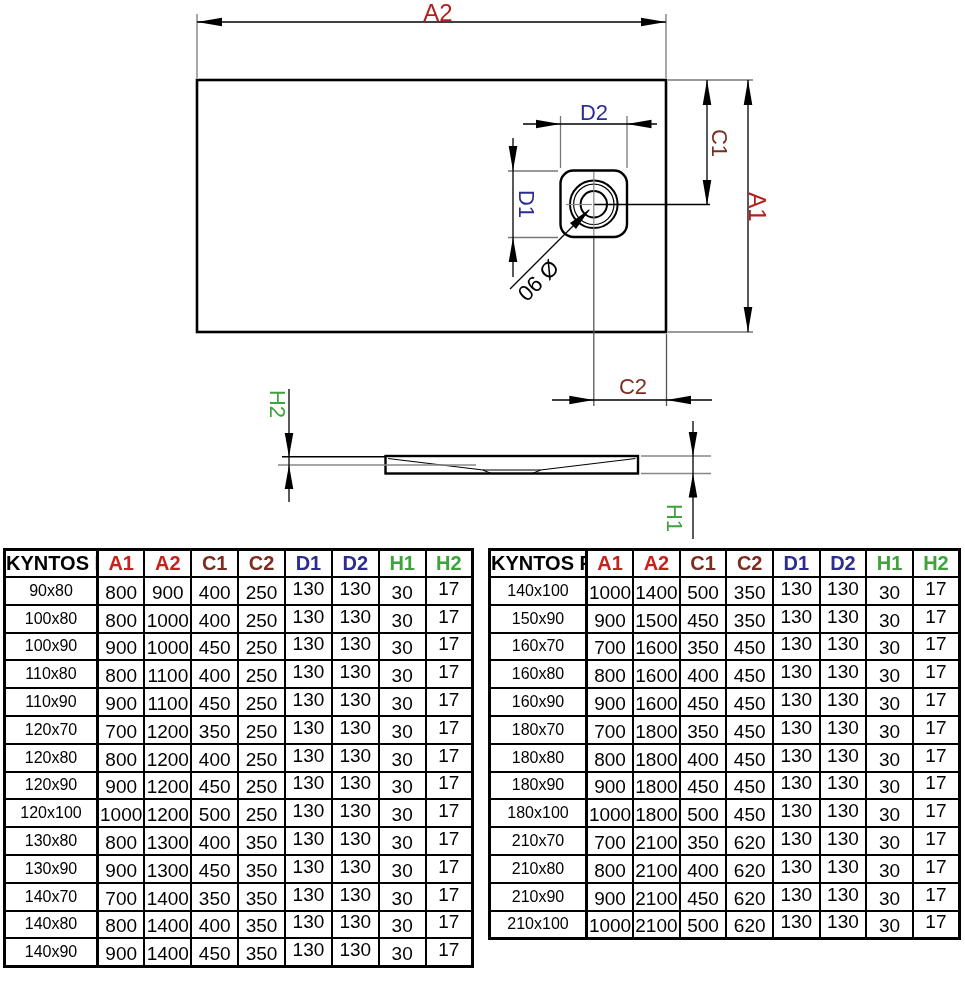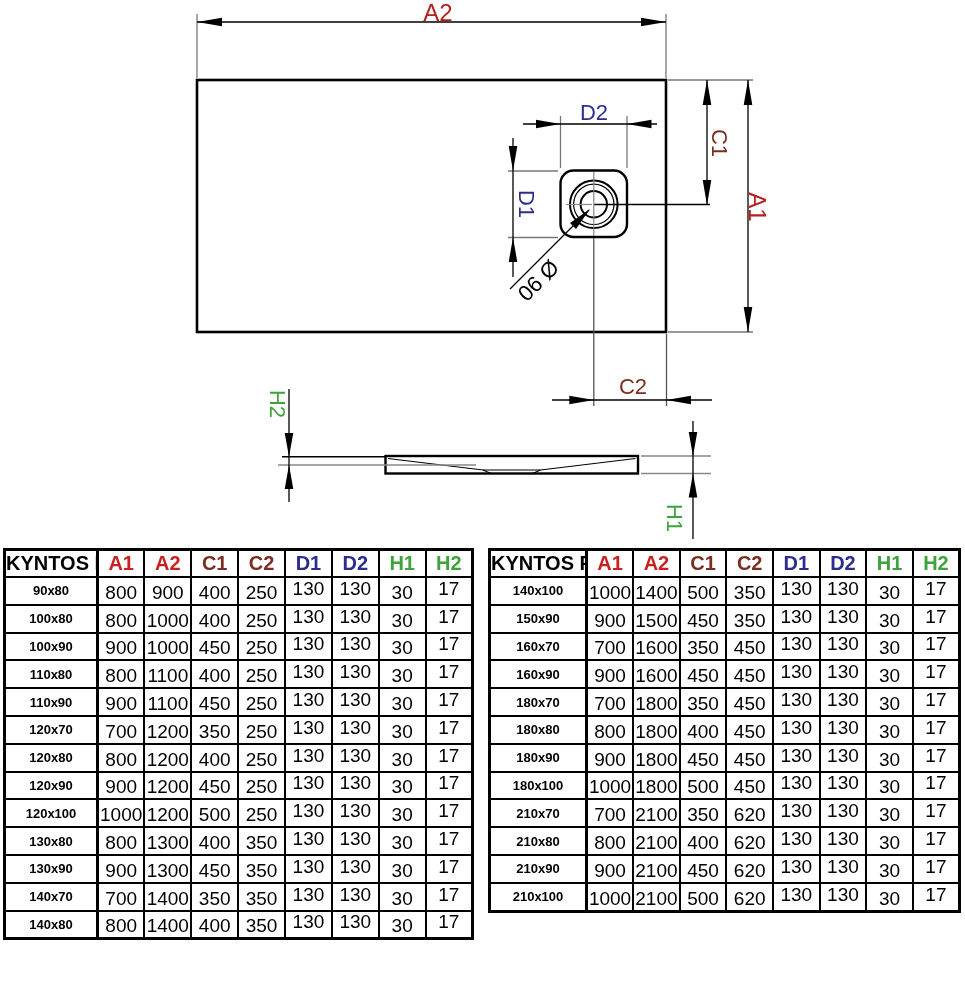--- a/index.html
+++ b/index.html
@@ -4,21 +4,21 @@
 <style>
   html,body{margin:0;padding:0;background:#fff;}
   body{width:965px;height:1000px;position:relative;font-family:"Liberation Sans",sans-serif;}
   #drawing{position:absolute;left:0;top:0;}
   .dimtext{font-family:"Liberation Sans",sans-serif;font-size:22px;}
   .dimbig{font-family:"Liberation Sans",sans-serif;font-size:24px;}
   table.sizes{position:absolute;border-collapse:collapse;table-layout:fixed;background:#fff;}
   table.sizes td,table.sizes th{border:2px solid #000;text-align:center;vertical-align:middle;padding:0;overflow:hidden;white-space:nowrap;}
   table.sizes{border:3px solid #000;}
   table.sizes th{font-size:20px;font-weight:bold;height:25px;}
-  table.sizes td.lbl{font-size:13px;font-weight:bold;border-right:3px solid #000;margin-left:48px;}
+  table.sizes td.lbl{font-size:16px;font-weight:normal;border-right:3px solid #000;margin-left:48px;}
   table.sizes th.lbl{border-right:3px solid #000;color:#000;}
   table.sizes td.num{font-size:19px;font-weight:normal;}
   table.sizes td{height:25.8px;}
   td.vlow span{position:relative;top:2px;}
   td.vhigh span{position:relative;top:-2px;}
   #tleft{left:3px;top:548px;width:471px;}
   #tright{left:488px;top:548px;width:473px;}
 </style>
 </head>
 <body>
@@ -255,20 +255,31 @@
         <td class="lbl">140x80</td>
         <td class="num vlow"><span>800</span></td>
         <td class="num vlow"><span>1400</span></td>
         <td class="num vlow"><span>400</span></td>
         <td class="num vlow"><span>350</span></td>
         <td class="num vhigh"><span>130</span></td>
         <td class="num vhigh"><span>130</span></td>
         <td class="num vlow"><span>30</span></td>
         <td class="num vhigh"><span>17</span></td>
       </tr>
+      <tr>
+        <td class="lbl">140x90</td>
+        <td class="num vlow"><span>900</span></td>
+        <td class="num vlow"><span>1400</span></td>
+        <td class="num vlow"><span>450</span></td>
+        <td class="num vlow"><span>350</span></td>
+        <td class="num vhigh"><span>130</span></td>
+        <td class="num vhigh"><span>130</span></td>
+        <td class="num vlow"><span>30</span></td>
+        <td class="num vhigh"><span>17</span></td>
+      </tr>
     </tbody>
   </table>
 
 <table id="tright" class="sizes">
   <colgroup>
       <col style="width:97px">
     </colgroup>
 <thead>
       <tr>
         <th class="lbl" style="color: rgb(0, 0, 0);">KYNTOS F</th>
@@ -310,20 +321,31 @@
         <td class="num vlow"><span>700</span></td>
         <td class="num vlow"><span>1600</span></td>
         <td class="num vlow"><span>350</span></td>
         <td class="num vlow"><span>450</span></td>
         <td class="num vhigh"><span>130</span></td>
         <td class="num vhigh"><span>130</span></td>
         <td class="num vlow"><span>30</span></td>
         <td class="num vhigh"><span>17</span></td>
       </tr>
       <tr>
+        <td class="lbl">160x80</td>
+        <td class="num vlow"><span>800</span></td>
+        <td class="num vlow"><span>1600</span></td>
+        <td class="num vlow"><span>400</span></td>
+        <td class="num vlow"><span>450</span></td>
+        <td class="num vhigh"><span>130</span></td>
+        <td class="num vhigh"><span>130</span></td>
+        <td class="num vlow"><span>30</span></td>
+        <td class="num vhigh"><span>17</span></td>
+      </tr>
+      <tr>
         <td class="lbl">160x90</td>
         <td class="num vlow"><span>900</span></td>
         <td class="num vlow"><span>1600</span></td>
         <td class="num vlow"><span>450</span></td>
         <td class="num vlow"><span>450</span></td>
         <td class="num vhigh"><span>130</span></td>
         <td class="num vhigh"><span>130</span></td>
         <td class="num vlow"><span>30</span></td>
         <td class="num vhigh"><span>17</span></td>
       </tr>

